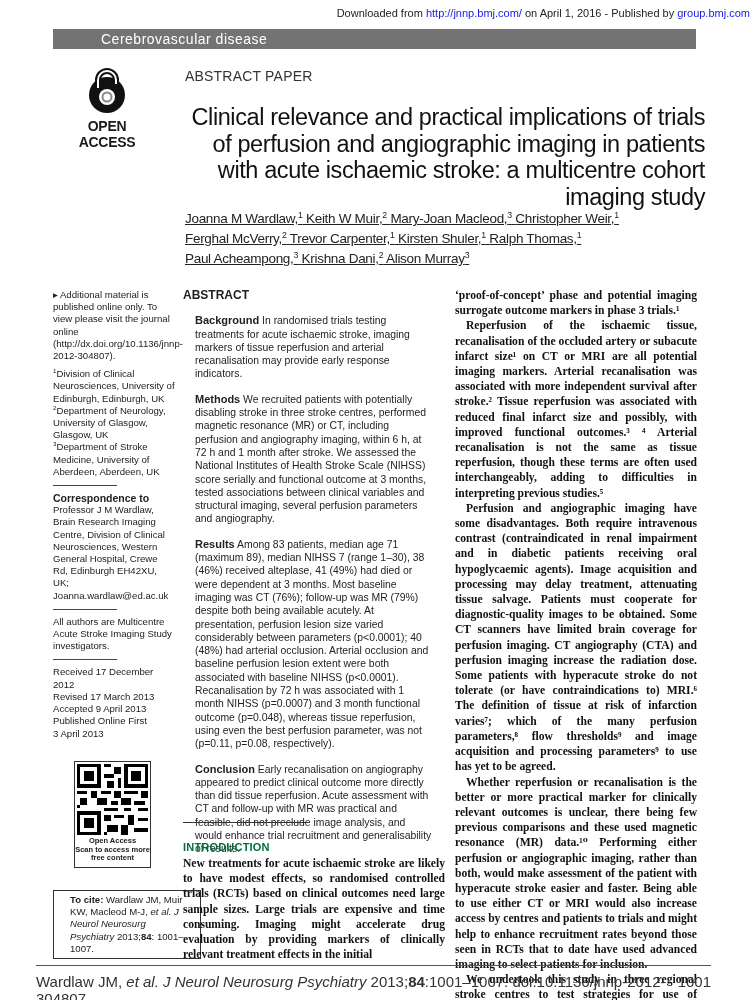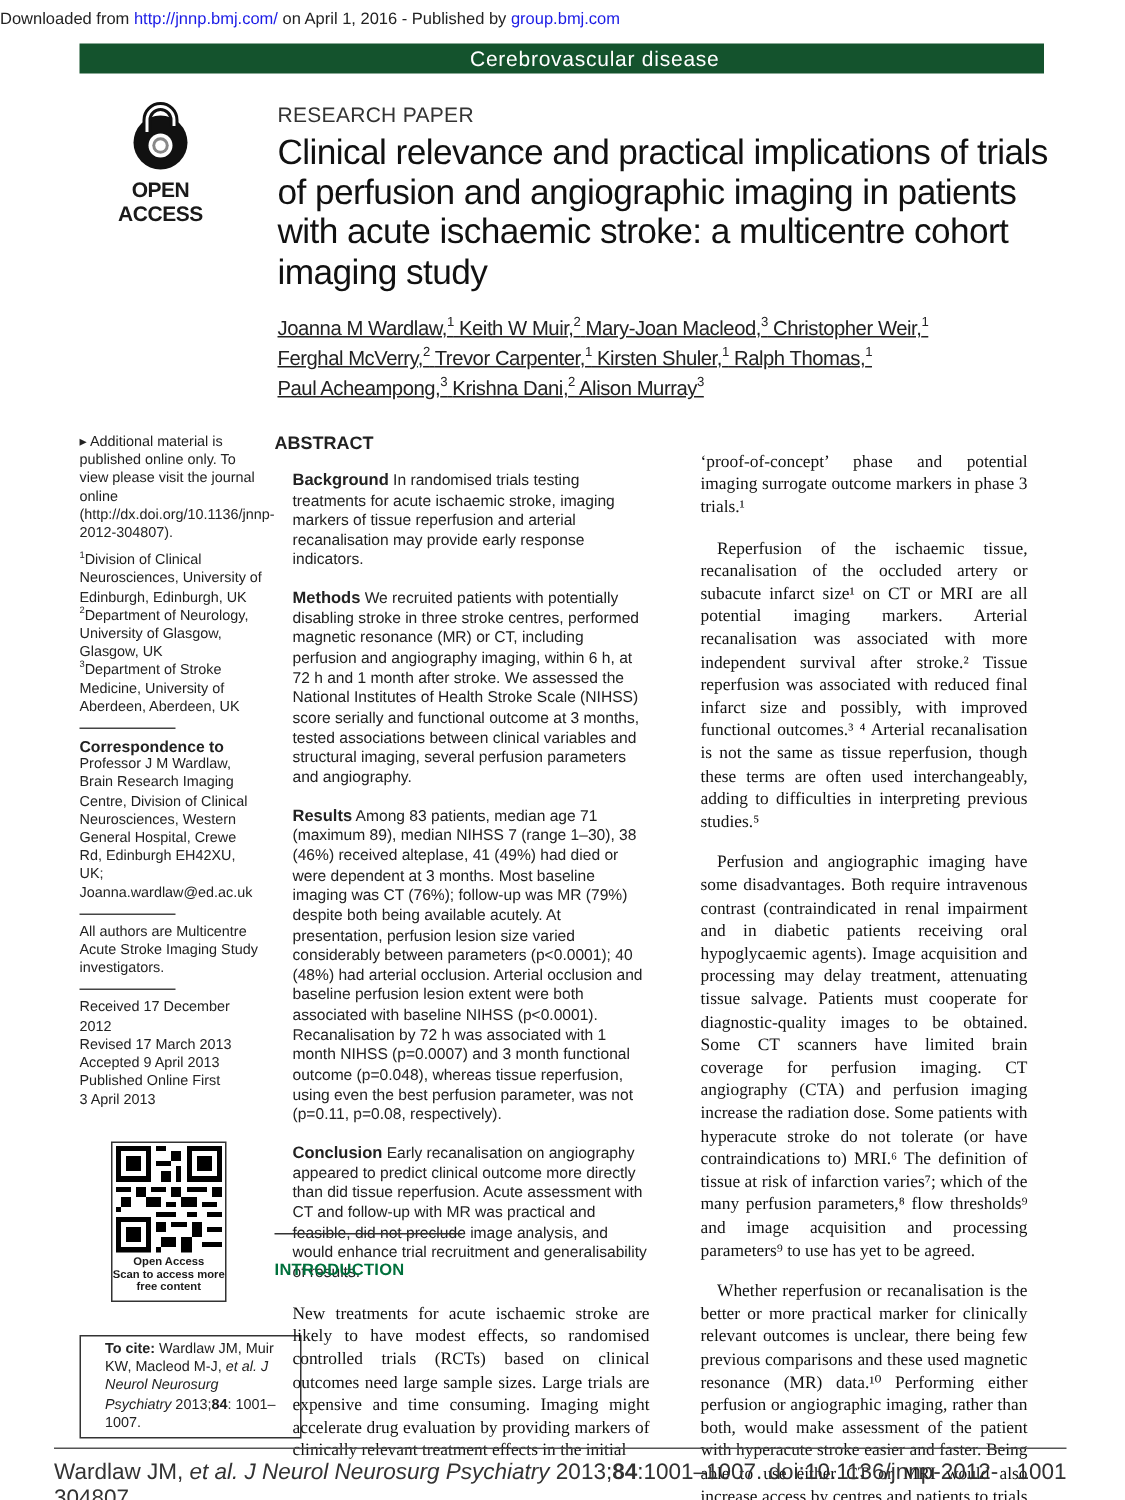--- a/index.html
+++ b/index.html
@@ -1,44 +1,44 @@
 <!DOCTYPE html>
 <html><head>
 <meta charset="utf-8">
 <style>
   html, body { margin:0; padding:0; background:#fff; }
   body { width:750px; height:1000px; position:relative; overflow:hidden; color:#1a1a1a; }
   .sans { font-family: "Liberation Sans", "DejaVu Sans", sans-serif; }
   .serif { font-family: "Liberation Serif", "DejaVu Serif", serif; }
-  #topline { position:absolute; top:7px; left:0; width:750px; text-align:left; font-size:11px; color:#222; }
+  #topline { position:absolute; top:7px; left:0; width:750px; text-align:right; font-size:11px; color:#222; }
   #topline a { color:#1a1ae6; text-decoration:none; }
-  #banner { position:absolute; top:29px; left:53px; width:643px; height:20px; background:#14532d; color:#fff; font-size:14px; text-align:center; line-height:20px; padding-right:4px; box-sizing:border-box; letter-spacing:0.5px;padding-left:48px; }
+  #banner { position:absolute; top:29px; left:53px; width:643px; height:20px; background:#737373; color:#fff; font-size:14px; text-align:left; line-height:20px; padding-right:4px; box-sizing:border-box; letter-spacing:0.5px;padding-left:48px; }
   #oa-logo { position:absolute; top:68px; left:62px; width:90px; text-align:center; }
   #oa-logo .lock { width:40px; height:46px; margin:0 auto; }
   #oa-logo .oa-text { font-size:14px; font-weight:bold; letter-spacing:-0.3px; margin-top:4px; }
   #rp-label { position:absolute; top:68px; left:185px; font-size:14px; color:#333; letter-spacing:0.2px; }
-  #title { position:absolute; top:88px; left:185px; width:520px; font-size:23.5px; line-height:26.5px; color:#111; letter-spacing:-0.4px; }
+  #title { position:absolute; top:104px; left:185px; width:520px; font-size:23.5px; line-height:26.5px; color:#111; letter-spacing:-0.4px;text-align:right; }
   #authors { position:absolute; top:209px; left:185px; width:520px; font-size:13.5px; line-height:20px; color:#222; letter-spacing:-0.3px;text-decoration:underline; }
   sup { font-size:0.65em; vertical-align:super; line-height:0; }
   #sidebar { position:absolute; top:289px; left:53px; width:122px; font-size:9.6px; line-height:12.2px; color:#222; }
   #sidebar p { margin:0 0 6px 0; }
   #sidebar .rule { width:64px; border-top:1px solid #444; margin:7px 0 6px 0; }
   #sidebar .corr-head { font-weight:bold; font-size:10.5px; }
   #qr-box { position:absolute; top:761px; left:74px; width:75px; height:105px; border:1px solid #333; background:#fff; }
   #qr-box svg { display:block; margin:2px auto 0 auto; }
   #qr-box .qr-caption { font-size:7.5px; line-height:8.5px; text-align:center; font-weight:bold; margin-top:2px; }
   #cite-box { position:absolute; top:890px; left:53px; width:114px; border:1px solid #333; padding:3px 16px; font-size:9.6px; line-height:12.2px; color:#222; }
   #abstract { position:absolute; top:289px; left:183px; width:262px; font-size:10.4px; line-height:13.3px; color:#222; }
   #abstract .abs-title { font-weight:bold; font-size:12px; }
   #abstract p { margin:12px; }
   #abstract b { font-weight:bold; font-size:11px; }
   #abstract-rule { position:absolute; top:822px; left:183px; width:125px; border-top:1px solid #333; }
   #intro-head { position:absolute; top:841px; left:183px; font-size:11px; font-weight:bold; color:#00703c; letter-spacing:0.2px; }
   .body-col { font-size:11.6px; line-height:15.2px; text-align:justify; color:#111; }
-  .body-col p { margin:12px; text-indent:11px; }
+  .body-col p { margin:0; text-indent:11px;font-weight:bold; }
   .body-col p.noindent { text-indent:0; }
   #intro-left { position:absolute; top:856px; left:183px; width:262px; }
   #right-col { position:absolute; top:288px; left:455px; width:242px; }
   #footer-rule { position:absolute; top:965px; left:36px; width:675px; border-top:1px solid #555; }
   #footer { position:absolute; top:973px; left:36px; width:675px; font-size:15px; color:#333; }
   #footer .pg { position:absolute; right:0; top:0; }
 </style>
 </head>
 <body>
 
@@ -53,21 +53,21 @@
       <path d="M11 20 V12 a9 9 0 0 1 18 0 V16" stroke="#111" stroke-width="6" fill="none"></path>
       <path d="M11 20 V12 a9 9 0 0 1 18 0 V16" stroke="#fff" stroke-width="2" fill="none"></path>
       <circle cx="20" cy="29" r="8" fill="#fff"></circle>
       <circle cx="20" cy="29" r="5.5" fill="#888"></circle>
       <circle cx="20" cy="29" r="3.5" fill="#fff"></circle>
     </svg>
   </div>
   <div class="oa-text sans">OPEN ACCESS</div>
 </div>
 
-<div id="rp-label" class="sans">RESEARCH PAPER</div>
+<div id="rp-label" class="sans">ABSTRACT PAPER</div>
 <div id="title" class="sans">Clinical relevance and practical implications of trials of perfusion and angiographic imaging in patients with acute ischaemic stroke: a multicentre cohort imaging study</div>
 
 <div id="authors" class="sans">
   <span><span>Joanna M Wardlaw,</span><sup>1</sup> </span>
   <span><span>Keith W Muir,</span><sup>2</sup> </span>
   <span><span>Mary-Joan Macleod,</span><sup>3</sup> </span>
   <span><span>Christopher Weir,</span><sup>1</sup></span><br>
   <span><span>Ferghal McVerry,</span><sup>2</sup> </span>
   <span><span>Trevor Carpenter,</span><sup>1</sup> </span>
   <span><span>Kirsten Shuler,</span><sup>1</sup> </span>

